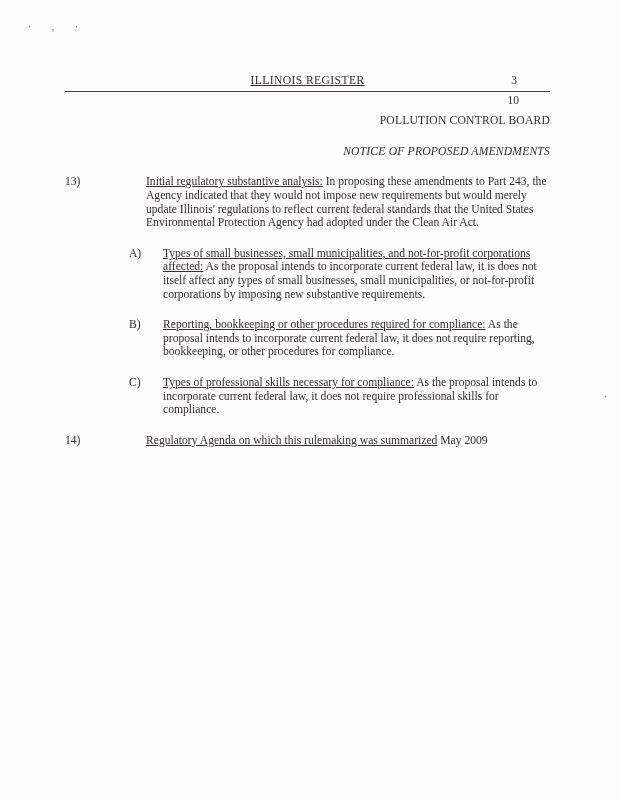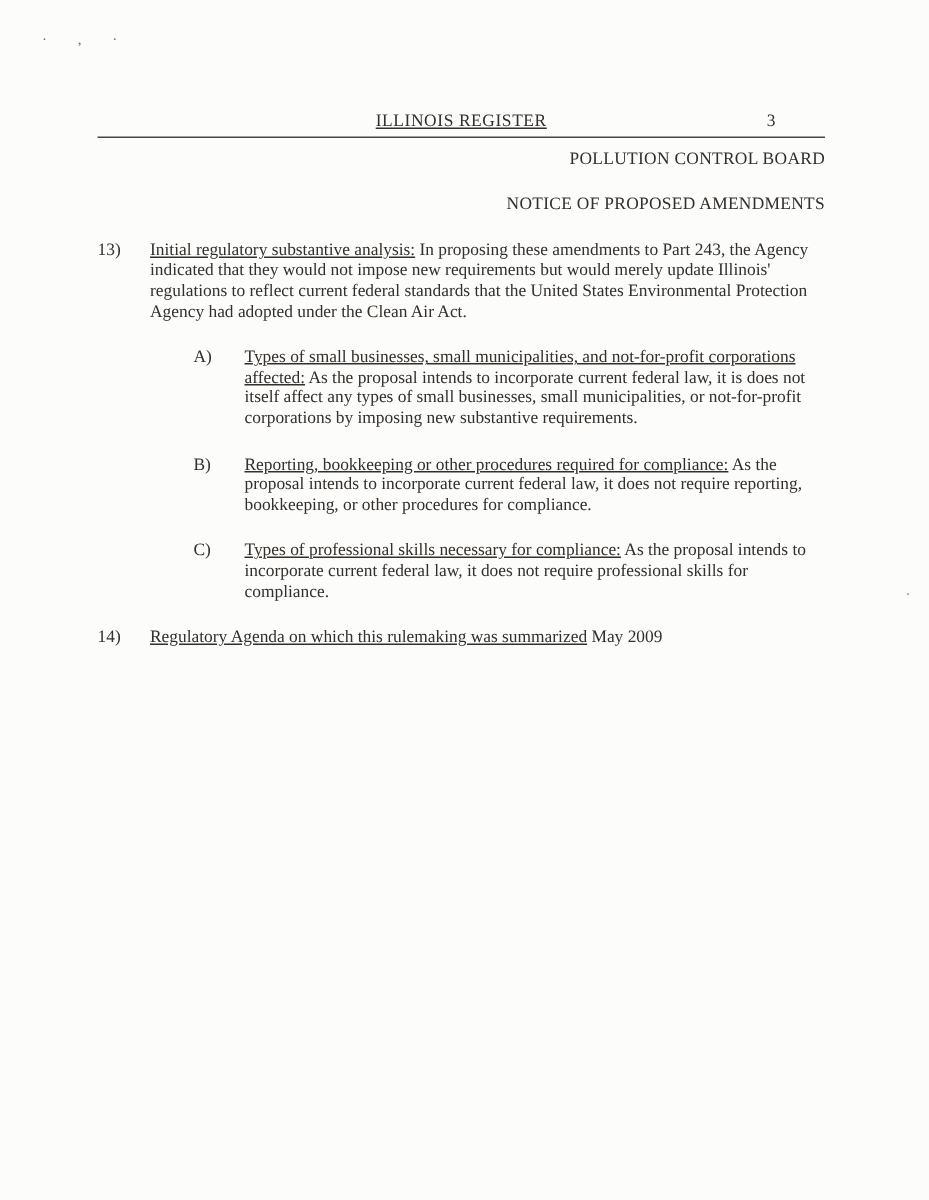--- a/index.html
+++ b/index.html
@@ -33,25 +33,25 @@
     border-bottom: 1px solid #49453e;
     padding-bottom: 3px;
   }
   .header-title { display: block; text-align: center; letter-spacing: 0.4px; text-decoration: underline; }
   .header-page  { position: absolute; right: 33px; bottom: 3px; }
 
   .issue-row { text-align: right; padding-right: 31px; margin-top: 2px; }
 
   .ctitle { text-align: right; letter-spacing: 0.2px; }
   .board-title  { margin-top: 7px; }
-  .notice-title { margin-top: 17px; }
+  .notice-title { margin-top: 17px; font-style: italic; }
 
   .intro { margin: 14px 0 0 35px; }
 
-  .item { display: flex; margin-top: 17px; }
+  .item { display: flex; margin-top: 17px; gap: 46px; }
   .item-num  { flex: none; width: 35px; }
   .item-text { flex: 1; }
 
   .subitem { display: flex; margin-top: 17px; margin-left: 64px; }
   .sub-letter { flex: none; width: 34px; }
   .sub-text   { flex: 1; }
 
   .footer-line { margin: 16px 0 0 0; }
 
   .u { text-decoration: underline; text-underline-offset: 1px; }
@@ -61,20 +61,21 @@
 
 <div class="page">
 
   <span class="artifact-tl">· , ·</span>
   <span class="artifact-r">·</span>
 
   <div class="header">
     <span class="header-title">ILLINOIS REGISTER</span>
     <span class="header-page">3</span>
   </div>
+  <div class="issue-row">10</div>
 
   <div class="ctitle board-title">POLLUTION CONTROL BOARD</div>
   <div class="ctitle notice-title">NOTICE OF PROPOSED AMENDMENTS</div>
 
 
   <div class="item">
     <span class="item-num">13)</span>
     <span class="item-text"><span class="u">Initial regulatory substantive analysis:</span><span>  In proposing these amendments to Part 243, the Agency indicated that they would not impose new requirements but would merely update Illinois' regulations to reflect current federal standards that the United States Environmental Protection Agency had adopted under the Clean Air Act.</span></span>
   </div>
 

